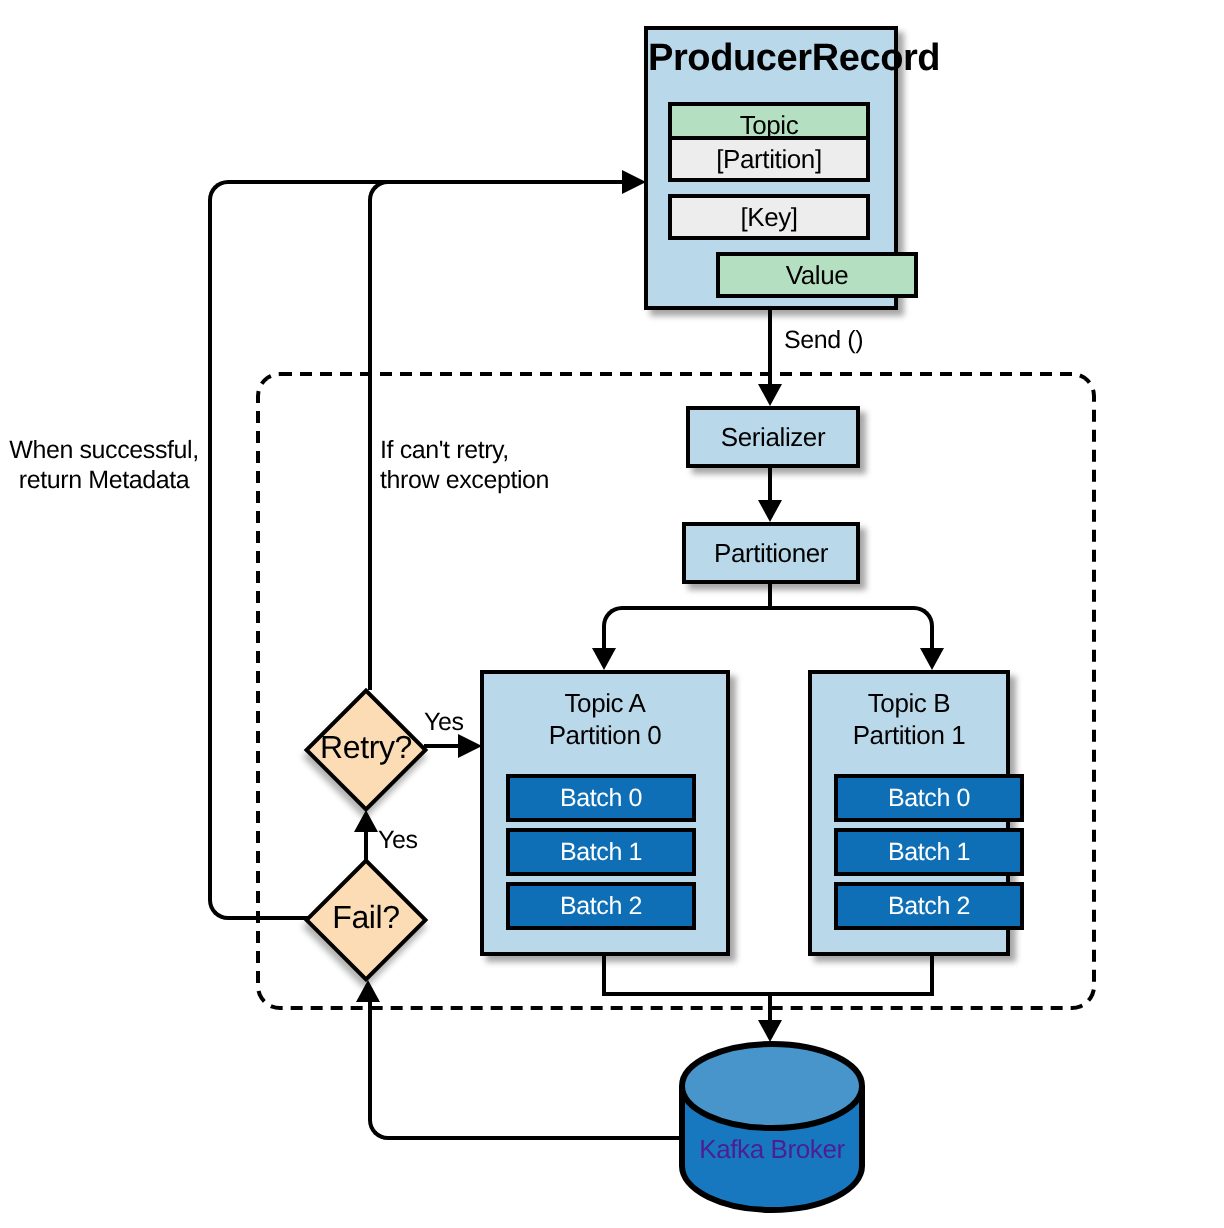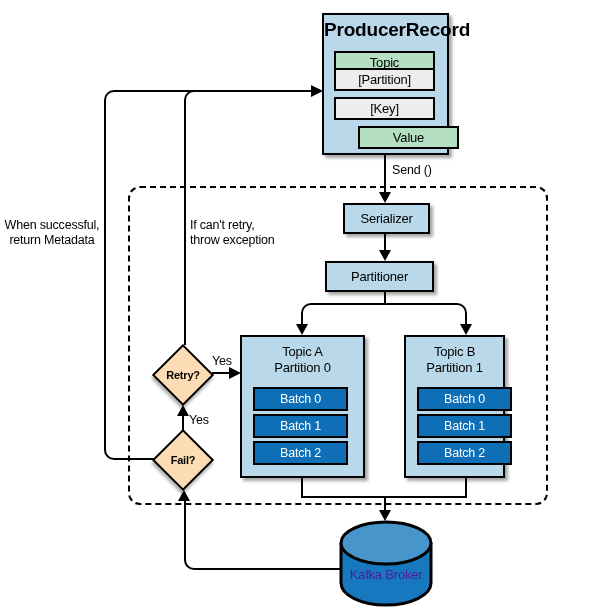--- a/index.html
+++ b/index.html
@@ -50,21 +50,21 @@
   .diamond {
     position: absolute; width: 62px; height: 62px;
     display: flex; align-items: center; justify-content: center;
   }
   .diamond::before {
     content: ""; position: absolute; inset: 9px;
     background: #fcdcb4; border: 2px solid #000;
     transform: rotate(45deg);
     box-shadow: 2px 3px 3px rgba(0,0,0,0.3);
   }
-  .diamond span { position: relative; font-size: 11px; font-weight: bold; }
+  .diamond span { position: relative; font-size: 16px; }
   
   .l { position: absolute; background: #000; }
   .c { position: absolute; background: transparent; border: 0 solid #000; }
   .arr { position: absolute; width: 0; height: 0; }
   .arr-r { border-left: 12px solid #000; border-top: 6px solid transparent; border-bottom: 6px solid transparent; }
   .arr-d { border-top: 11px solid #000; border-left: 6px solid transparent; border-right: 6px solid transparent; }
   .arr-u { border-bottom: 11px solid #000; border-left: 6px solid transparent; border-right: 6px solid transparent; }
   .lbl { position: absolute; font-size: 12.5px; line-height: 15px; }
   .note { white-space: pre-line; }
   
@@ -95,21 +95,21 @@
   <div class="l" style="left:384px; top:155px; width:2px; height:40px;"></div>
   <div class="arr arr-d" style="left:379px; top:192px;"></div>
   <div class="lbl" style="left:392px; top:163px;">Send ()</div>
 
   <div class="box" style="left:343px; top:203px; width:87px; height:31px;">
     <div class="node-label">Serializer</div>
   </div>
   <div class="l" style="left:384px; top:234px; width:2px; height:18px;"></div>
   <div class="arr arr-d" style="left:379px; top:250px;"></div>
 
-  <div class="box" style="left:325px; top:261px; width:109px; height:31px;">
+  <div class="box" style="left:341px; top:261px; width:89px; height:31px;">
     <div class="node-label">Partitioner</div>
   </div>
 
   <div class="l" style="left:384px; top:292px; width:2px; height:13px;"></div>
   <div class="c" style="left:301px; top:303px; width:16px; height:16px; border-left-width:2px; border-top-width:2px; border-top-left-radius:10px;"></div>
   <div class="l" style="left:314px; top:303px; width:140px; height:2px;"></div>
   <div class="c" style="left:452px; top:303px; width:15px; height:16px; border-right-width:2px; border-top-width:2px; border-top-right-radius:10px;"></div>
   <div class="l" style="left:301px; top:316px; width:2px; height:10px;"></div>
   <div class="l" style="left:465px; top:316px; width:2px; height:10px;"></div>
   <div class="arr arr-d" style="left:296px; top:324px;"></div>

